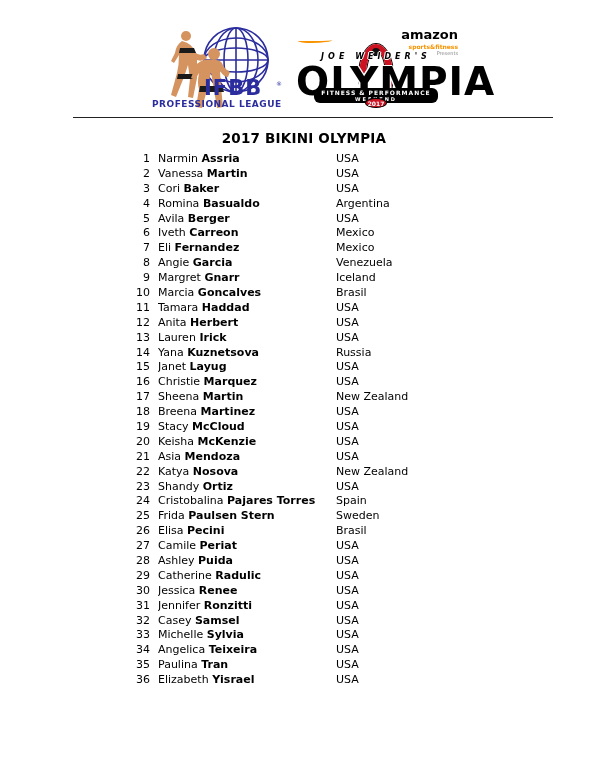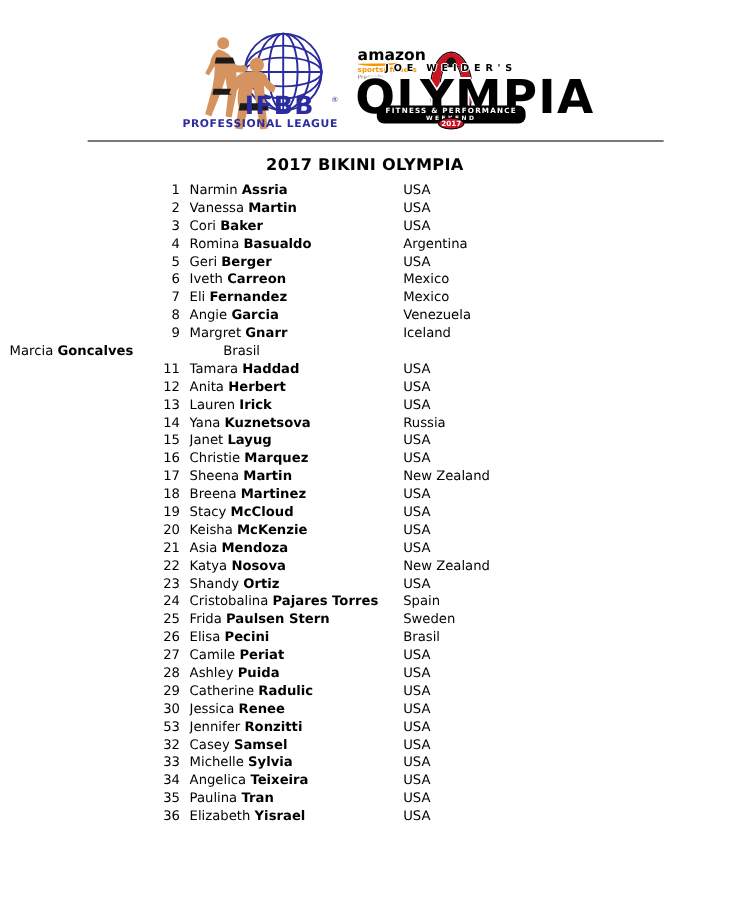--- a/index.html
+++ b/index.html
@@ -15,30 +15,30 @@
   .page{position:relative;width:608px;height:758px;background:#ffffff;overflow:hidden;}
 
   
   .header{position:absolute;top:24px;left:0;width:608px;height:90px;display:flex;justify-content:center;align-items:flex-start;gap:16px;}
   .ifbb-logo{position:relative;width:128px;height:88px;}
   .ifbb-org{position:absolute;left:52px;top:52px;font-size:21px;font-weight:bold;color:var(--ifbb-blue);letter-spacing:1px;}
   .ifbb-reg{position:absolute;left:124px;top:56px;font-size:6px;color:var(--ifbb-blue);}
   .ifbb-tagline{position:absolute;left:0px;top:75px;width:128px;text-align:center;font-size:9px;font-weight:bold;color:var(--ifbb-blue);letter-spacing:0.5px;white-space:nowrap;}
 
   .olympia-block{position:relative;width:160px;height:90px;}
-  .amazon{position:relative;left:2px;top:16px;line-height:1;}
+  .amazon{position:relative;left:2px;top:4px;line-height:1;text-align:right;}
   .amazon-name{font-size:13px;font-weight:bold;color:#000;letter-spacing:0px;}
   .amazon-swoosh{width:34px;height:5px;border-bottom:2px solid var(--amazon-orange);border-radius:0 0 60% 40%;margin-top:-3px;}
   .amazon-subline{font-size:6px;font-weight:bold;color:var(--amazon-orange);margin-top:1px;}
   .amazon-presents{font-size:5px;color:#888;margin-top:1px;}
 
   .olympia-logo{position:absolute;left:0px;top:18px;width:160px;height:68px;}
   .o-ring{position:absolute;left:63px;top:2px;width:34px;height:62px;border:7px solid var(--olympia-red);border-radius:50%;box-shadow:0 0 0 1px #000, inset 0 0 0 1px #000;}
   .o-figure{position:absolute;left:76px;top:6px;width:8px;height:8px;background:#111;border-radius:50% 50% 20% 20%;}
-  .o-pretitle{position:absolute;left:0;top:10px;width:160px;text-align:center;font-size:8px;font-weight:bold;letter-spacing:4px;color:#000;text-shadow:1px 0 #fff,-1px 0 #fff,0 1px #fff,0 -1px #fff;white-space:nowrap;}
+  .o-pretitle{position:absolute;left:0;top:10px;width:160px;text-align:center;font-size:8px;font-weight:bold;letter-spacing:4px;color:#000;text-shadow:1px 0 #fff,-1px 0 #fff,0 1px #fff,0 -1px #fff;white-space:nowrap;font-style:italic;}
   .o-title{position:absolute;left:0;top:17px;width:160px;text-align:center;font-size:39px;font-weight:bold;letter-spacing:1px;color:#000;text-shadow:1.5px 0 #fff,-1.5px 0 #fff,0 1.5px #fff,0 -1.5px #fff,1px 1px #fff,-1px -1px #fff;white-space:nowrap;}
   .o-banner{position:absolute;left:18px;top:46px;width:124px;background:#000;border-radius:6px;padding:1px 0 1px 0;text-align:center;}
   .o-banner-line1{font-size:6px;font-weight:bold;color:#fff;letter-spacing:1px;white-space:nowrap;}
   .o-banner-line2{font-size:5px;font-weight:bold;color:#fff;letter-spacing:2px;white-space:nowrap;}
   .o-year{position:absolute;left:69px;top:56px;width:22px;height:10px;background:var(--olympia-red);border:1px solid #000;border-radius:50%;text-align:center;font-size:6px;font-weight:bold;color:#fff;line-height:9px;}
 
   
   .divider{position:absolute;top:117px;left:73px;width:480px;border:none;border-top:1px solid #222;}
 
   
@@ -136,21 +136,21 @@
   </div>
 
   <div class="row">
     <span class="col-num">4</span>
     <span class="col-name"><span>Romina</span>&nbsp;<b>Basualdo</b></span>
     <span class="col-country">Argentina</span>
   </div>
 
   <div class="row">
     <span class="col-num">5</span>
-    <span class="col-name"><span>Geri</span>&nbsp;<b>Berger</b></span>
+    <span class="col-name"><span>Avila</span>&nbsp;<b>Berger</b></span>
     <span class="col-country">USA</span>
   </div>
 
   <div class="row">
     <span class="col-num">6</span>
     <span class="col-name"><span>Iveth</span>&nbsp;<b>Carreon</b></span>
     <span class="col-country">Mexico</span>
   </div>
 
   <div class="row">
@@ -165,20 +165,21 @@
     <span class="col-country">Venezuela</span>
   </div>
 
   <div class="row">
     <span class="col-num">9</span>
     <span class="col-name"><span>Margret</span>&nbsp;<b>Gnarr</b></span>
     <span class="col-country">Iceland</span>
   </div>
 
   <div class="row">
+    <span class="col-num">10</span>
     <span class="col-name"><span>Marcia</span>&nbsp;<b>Goncalves</b></span>
     <span class="col-country">Brasil</span>
   </div>
 
   <div class="row">
     <span class="col-num">11</span>
     <span class="col-name"><span>Tamara</span>&nbsp;<b>Haddad</b></span>
     <span class="col-country">USA</span>
   </div>
 
@@ -290,21 +291,21 @@
     <span class="col-country">USA</span>
   </div>
 
   <div class="row">
     <span class="col-num">30</span>
     <span class="col-name"><span>Jessica</span>&nbsp;<b>Renee</b></span>
     <span class="col-country">USA</span>
   </div>
 
   <div class="row">
-    <span class="col-num">53</span>
+    <span class="col-num">31</span>
     <span class="col-name"><span>Jennifer</span>&nbsp;<b>Ronzitti</b></span>
     <span class="col-country">USA</span>
   </div>
 
   <div class="row">
     <span class="col-num">32</span>
     <span class="col-name"><span>Casey</span>&nbsp;<b>Samsel</b></span>
     <span class="col-country">USA</span>
   </div>
 

